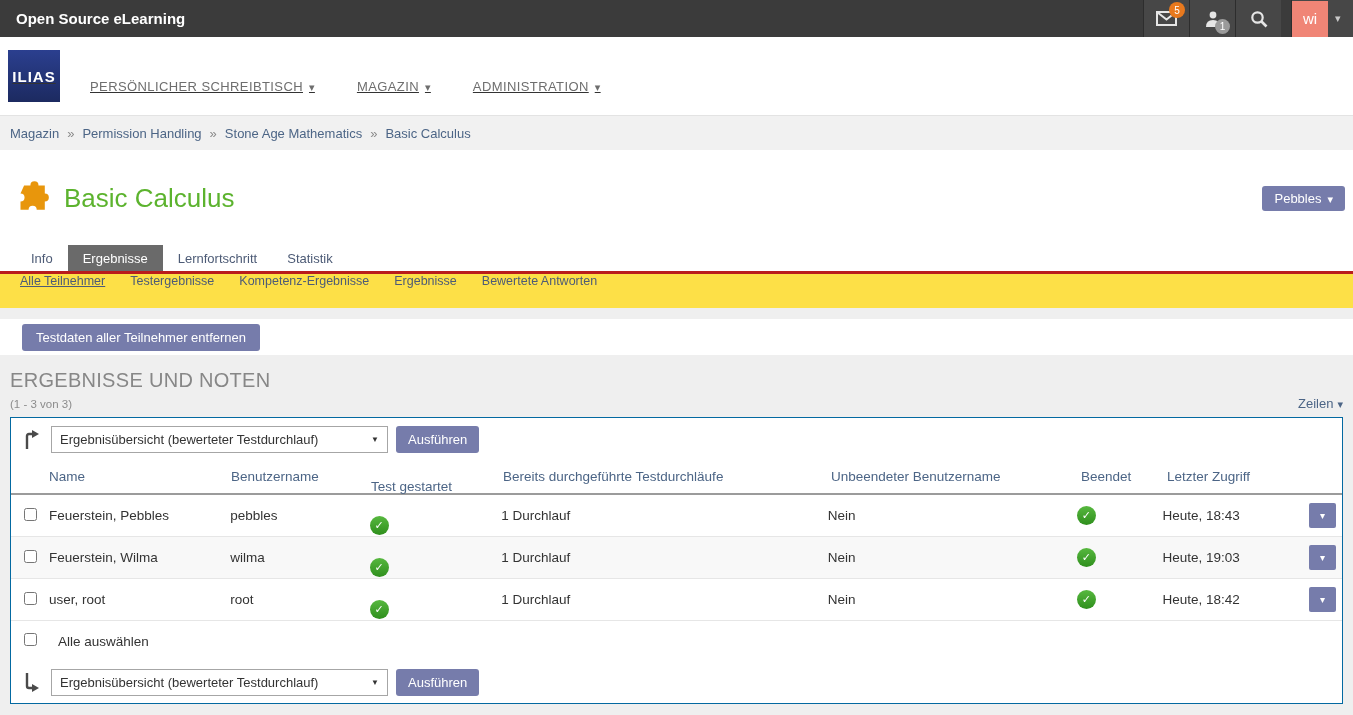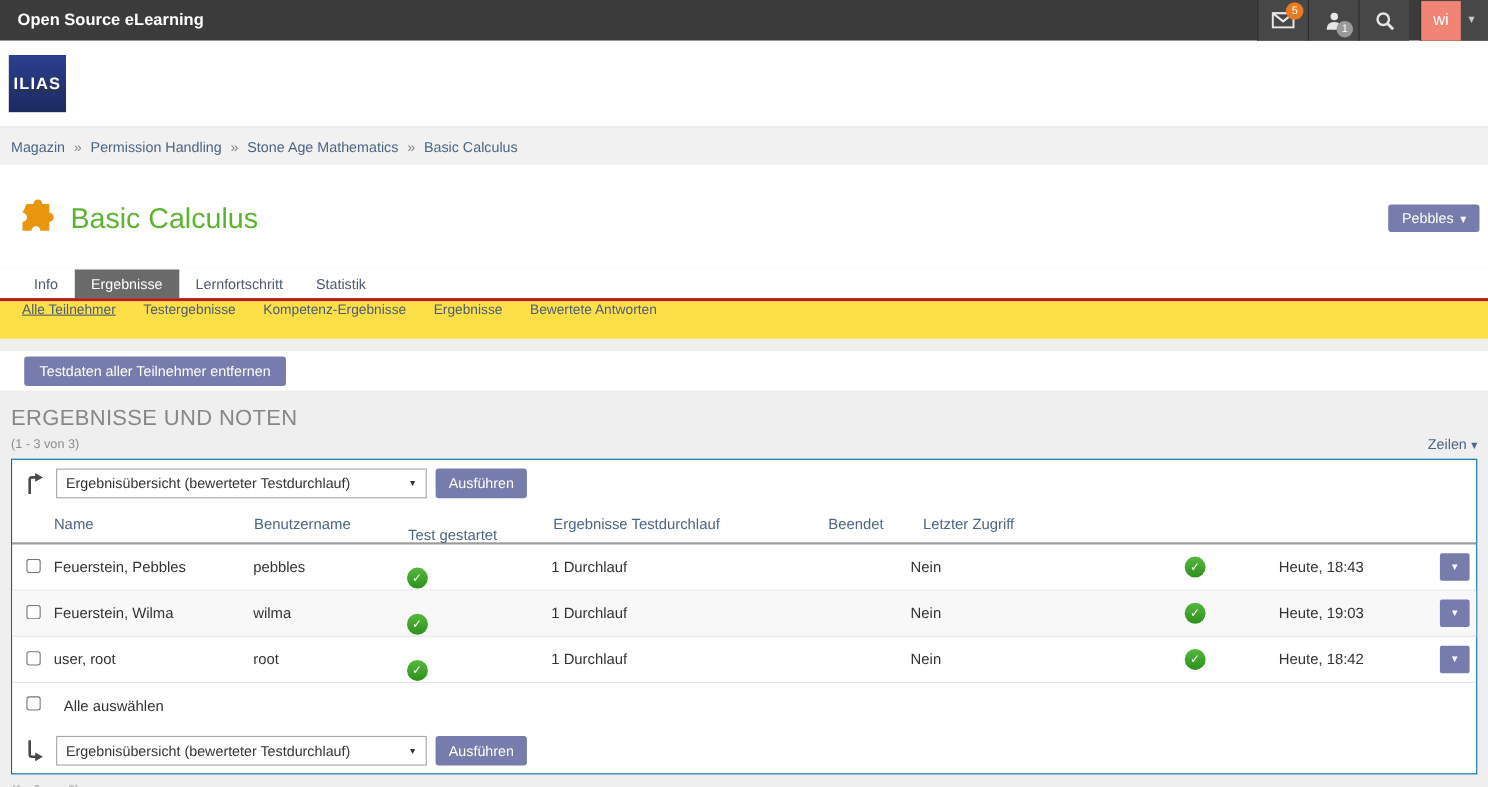--- a/index.html
+++ b/index.html
@@ -144,20 +144,25 @@
     </div>
     <div class="tb-cell avatar-cell">
       <span class="avatar">wi</span>
       <span class="caret light">▾</span>
     </div>
   </div>
 </div>
 
 <div class="header">
   <div class="logo">ILIAS</div>
+  <div class="mainnav">
+    <span class="nav-item"><span>PERSÖNLICHER SCHREIBTISCH</span><span class="caret dark">▾</span></span>
+    <span class="nav-item"><span>MAGAZIN</span><span class="caret dark">▾</span></span>
+    <span class="nav-item"><span>ADMINISTRATION</span><span class="caret dark">▾</span></span>
+  </div>
 </div>
 
 <div class="breadcrumb">
   <a>Magazin</a>
   <span class="sep">»</span>
   <a>Permission Handling</a>
   <span class="sep">»</span>
   <a>Stone Age Mathematics</a>
   <span class="sep">»</span>
   <a>Basic Calculus</a>
@@ -213,21 +218,22 @@
       <span class="select-arrow">▼</span>
     </div>
     <button class="btn exec-btn">Ausführen</button>
   </div>
 
   <div class="trow thead">
     <div class="c c-check"></div>
     <div class="c c-name">Name</div>
     <div class="c c-user">Benutzername</div>
     <div class="c c-start">Test gestartet</div>
-    <div class="c c-unf">Ergebnisse Testdurchlauf</div>
+    <div class="c c-runs">Bereits durchgeführte Testdurchläufe</div>
+    <div class="c c-unf">Unbeendeter Benutzername</div>
     <div class="c c-fin">Beendet</div>
     <div class="c c-last">Letzter Zugriff</div>
     <div class="c c-act"></div>
   </div>
 
   <div class="trow tdata">
     <div class="c c-check"><input type="checkbox" style=""></div>
     <div class="c c-name">Feuerstein, Pebbles</div>
     <div class="c c-user">pebbles</div>
     <div class="c c-start">

